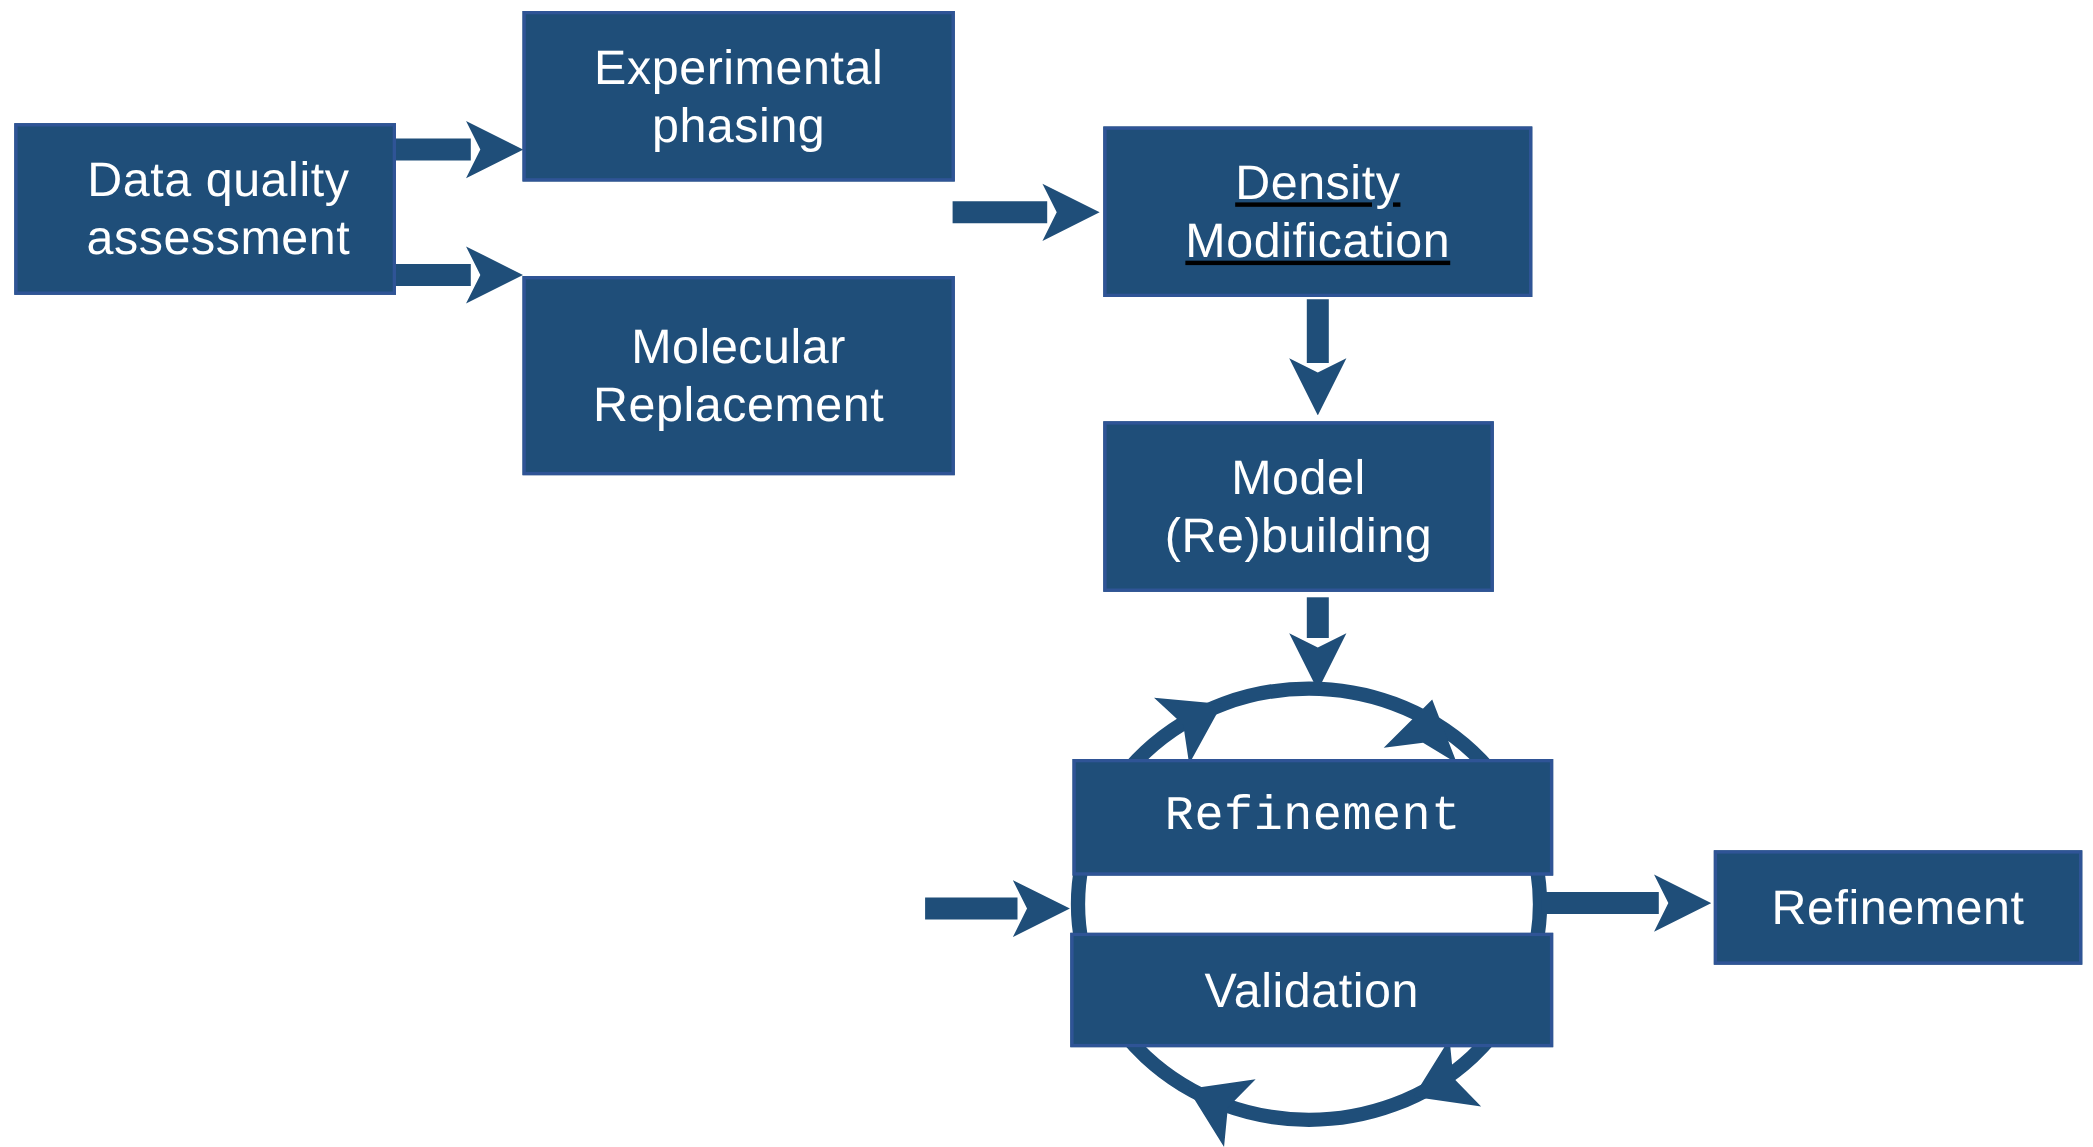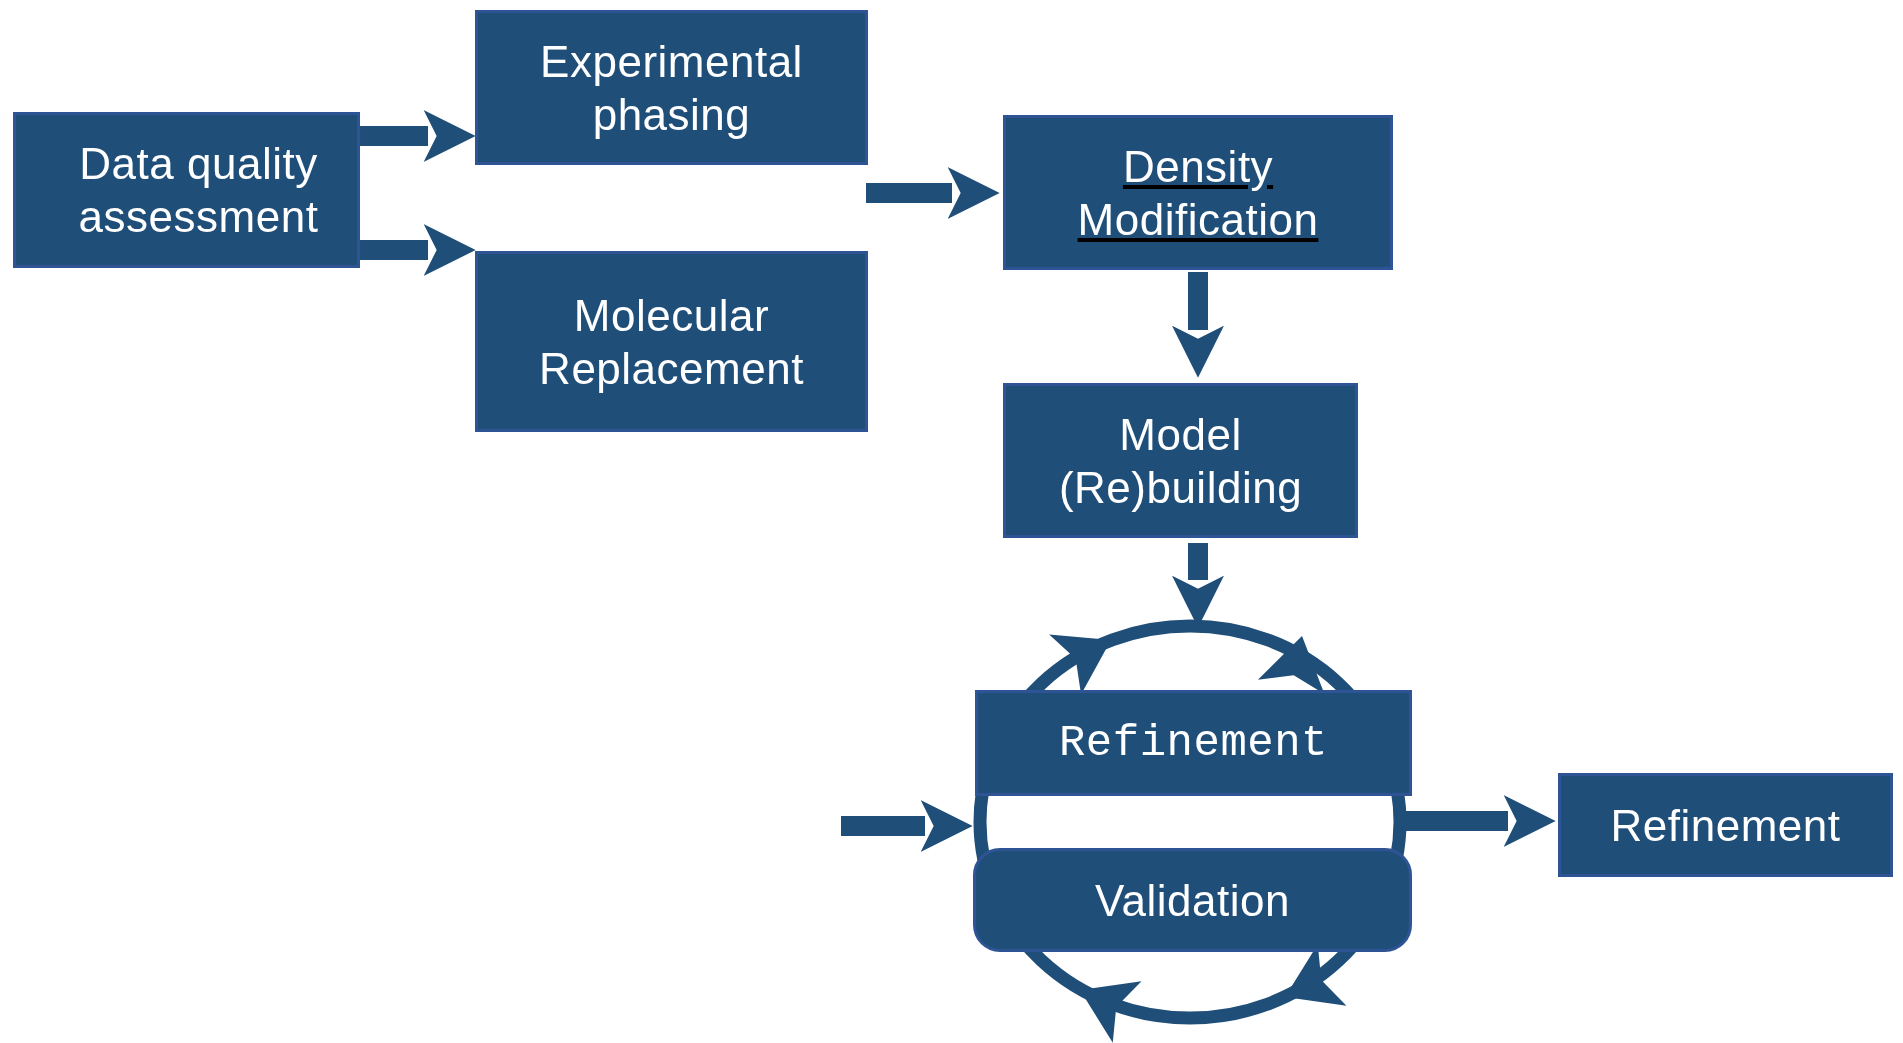--- a/index.html
+++ b/index.html
@@ -88,21 +88,21 @@
 
   <div class="flow-box" style="left:1003px;top:383px;width:355px;height:155px;">
     <span class="label">Model
 (Re)building</span>
   </div>
 
   <div class="flow-box" style="left:975px;top:690px;width:437px;height:106px;font-family:Liberation Mono, monospace;">
     <span class="label">Refinement</span>
   </div>
 
-  <div class="flow-box" style="left:973px;top:848px;width:439px;height:104px;border-radius:27px;">
+  <div class="flow-box" style="left:973px;top:848px;width:439px;height:104px;">
     <span class="label">Validation</span>
   </div>
 
 
   <div class="flow-box" style="left:1558px;top:773px;width:335px;height:104px;">
     <span class="label">Refinement</span>
   </div>
 
 </div>
 

